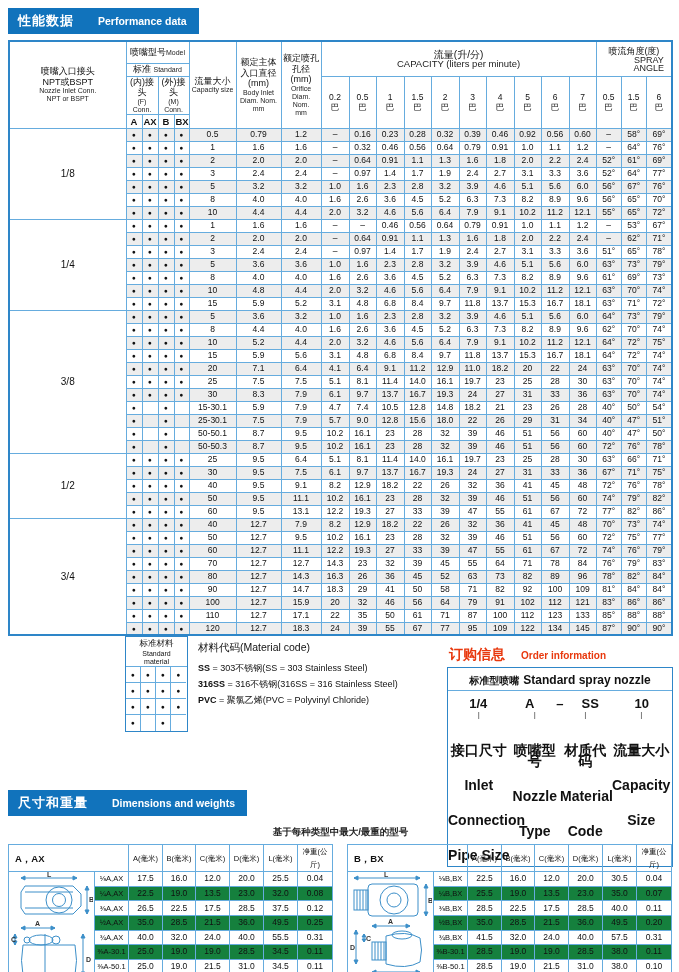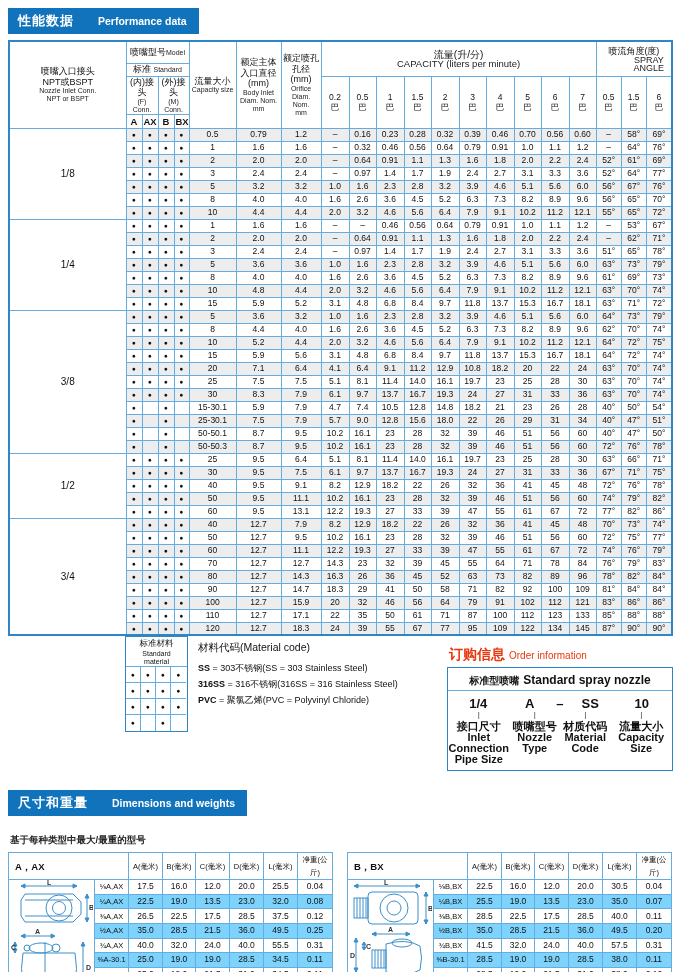--- a/index.html
+++ b/index.html
@@ -44,47 +44,47 @@
   .mat-drow:last-child .mat-cell { border-bottom:none; }
   .mat-text { margin-left:10px; }
   .mat-title { font-size:10.5px; height:24px; line-height:22px; }
   .mat-line { font-size:9px; height:16px; line-height:16px; }
   .mat-line b { font-size:9px; }
 
   
   .order { position:absolute; left:447px; top:645px; width:226px; }
   .order-title { color:#E8380D; margin-bottom:3px; margin-left:2px; }
   .order-title .z { font-size:14px; font-weight:bold; }
-  .order-title .e { font-size:10px; font-weight:normal; margin-left:4px; }
+  .order-title .e { font-size:10px; font-weight:bold; margin-left:16px; }
   .order-box { border:1.5px solid #2E86C8; background:#fff; }
   .order-head { border-bottom:1px solid #66ACDE; text-align:center; font-weight:bold; padding:2px 0; }
   .order-head .z { font-size:10px; }
   .order-head .e { font-size:12px; margin-left:4px; }
   .order-code { display:grid; grid-template-columns:27% 19% 8% 19% 27%; font-weight:bold;
       font-size:13px; text-align:center; padding-top:5px; }
   .order-ticks { display:grid; grid-template-columns:27.5% 22.5% 22.5% 27.5%; text-align:center;
       font-size:8px; line-height:8px; color:#333; }
   .order-labels { display:grid; grid-template-columns:27.5% 22.5% 22.5% 27.5%; text-align:center;
       font-weight:bold; padding:2px 0 5px 0; }
-  .order-labels .ol div { font-size:11px; line-height:11px; }
+  .order-labels .ol div { font-size:14px; line-height:11px;margin-top:24px; }
 
   
   .dims { position:absolute; left:8px; top:790px; width:663px; }
-  .dims-sub { font-size:9.5px; font-weight:bold; color:#222; margin:12px 0 5px 2px; }
+  .dims-sub { font-size:9.5px; font-weight:bold; color:#222; margin:4px 0 5px 2px;text-align:center; }
   .dims-tables { display:flex; gap:14px; }
   table.dt { border-collapse:collapse; table-layout:fixed; width:324px; font-size:8px;
       border:1.5px solid #2E86C8; }
   table.dt th, table.dt td { border:1px solid #66ACDE; text-align:center; padding:0;
       height:13.5px; line-height:13px; overflow:hidden; }
   table.dt th { font-size:7.5px; font-weight:normal; }
   table.dt th.t { font-weight:bold; font-size:9.5px; text-align:left; padding-left:6px; }
   table.dt td.diag { background:#fff; vertical-align:middle; }
   table.dt td.lab { font-size:7.5px; }
   table.dt td.num { font-size:8.5px; }
-  table.dt tr.alt td { background:#7dd3fc; }
+  table.dt tr.alt td { background:#15803d; }
 </style>
 </head>
 <body>
 
 <div class="page">
  <div class="inner">
 
   <div class="banner">
     <span class="zh">性能数据</span><span class="en">Performance data</span>
   </div>
@@ -232,21 +232,21 @@
             <td class="num">0.5</td>
             <td class="num">0.79</td>
             <td class="num">1.2</td>
             <td class="num">–</td>
             <td class="num">0.16</td>
             <td class="num">0.23</td>
             <td class="num">0.28</td>
             <td class="num">0.32</td>
             <td class="num">0.39</td>
             <td class="num">0.46</td>
-            <td class="num">0.70</td>
+            <td class="num">0.92</td>
             <td class="num">0.56</td>
             <td class="num">0.60</td>
             <td class="num">–</td>
             <td class="num">58°</td>
             <td class="num">69°</td>
           </tr>
           <tr>
             <td class="dot">●</td>
             <td class="dot">●</td>
             <td class="dot">●</td>
@@ -628,21 +628,21 @@
             <td class="dot">●</td>
             <td class="dot">●</td>
             <td class="num">20</td>
             <td class="num">7.1</td>
             <td class="num">6.4</td>
             <td class="num">4.1</td>
             <td class="num">6.4</td>
             <td class="num">9.1</td>
             <td class="num">11.2</td>
             <td class="num">12.9</td>
-            <td class="num">10.8</td>
+            <td class="num">11.0</td>
             <td class="num">18.2</td>
             <td class="num">20</td>
             <td class="num">22</td>
             <td class="num">24</td>
             <td class="num">63°</td>
             <td class="num">70°</td>
             <td class="num">74°</td>
           </tr>
           <tr>
             <td class="dot">●</td>

